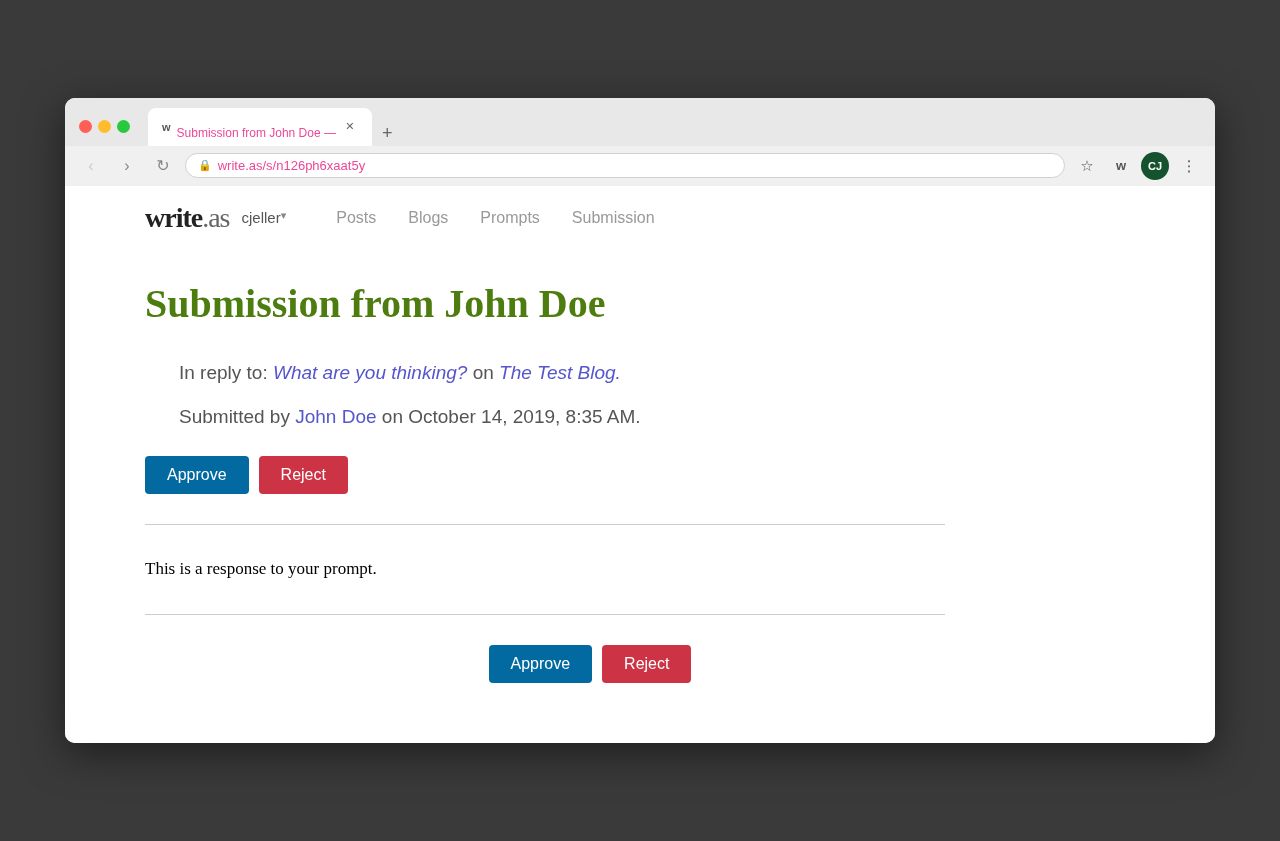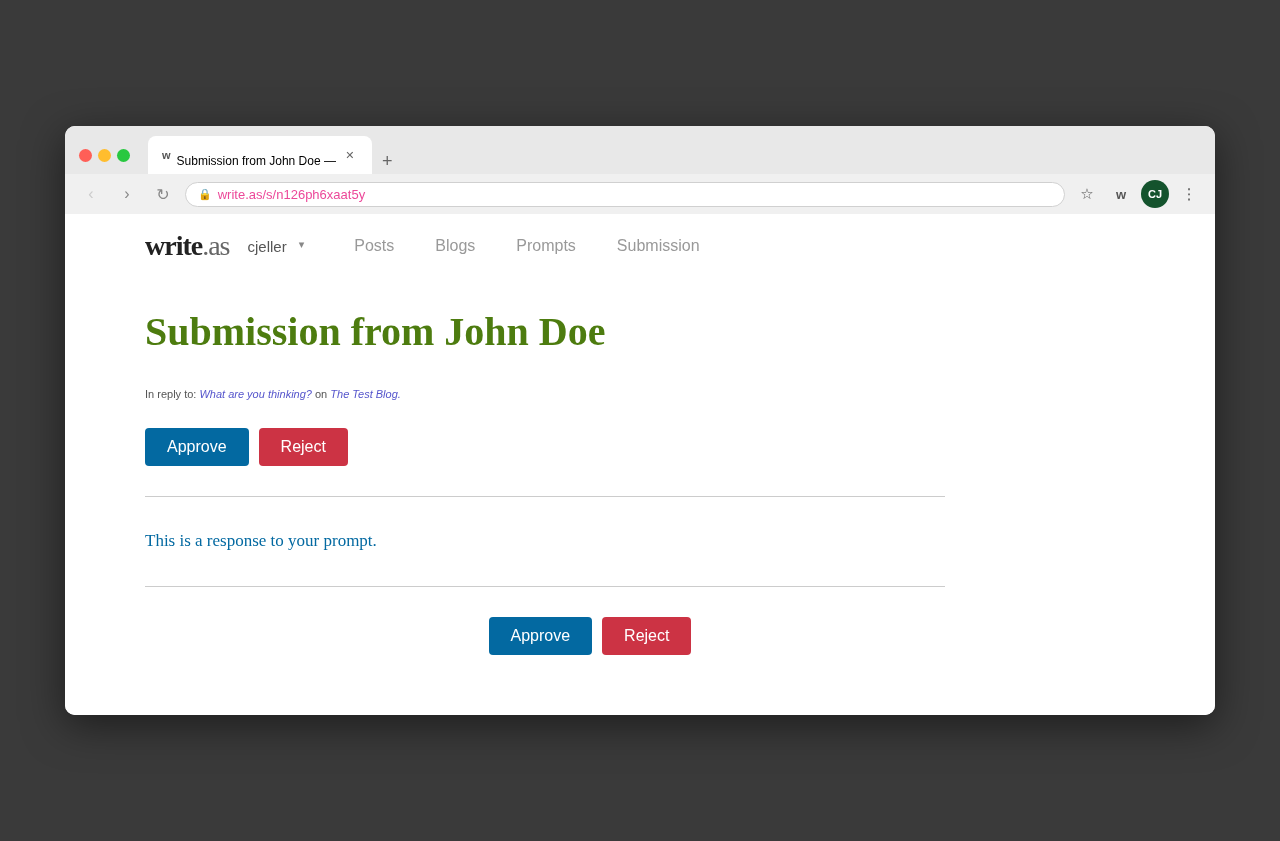--- a/index.html
+++ b/index.html
@@ -74,21 +74,21 @@
       font-weight: bold;
       color: #555;
     }
 
     .tab-title {
       flex: 1;
       overflow: hidden;
       text-overflow: ellipsis;
       white-space: nowrap;
       font-size: 12px;
-      color: #000000;
+      color: #ec4899;
       margin-top: 12px;
     }
 
     .tab-close {
       width: 16px;
       height: 16px;
       display: flex;
       align-items: center;
       justify-content: center;
       border-radius: 50%;
@@ -202,46 +202,46 @@
       align-items: center;
       gap: 0;
       border-bottom: none;
     }
 
     .site-logo {
       font-size: 28px;
       font-weight: 900;
       color: #222;
       letter-spacing: -1px;
-      margin-right: 18px;
+      margin-right: 12px;
       font-family: Georgia, serif;
     }
 
     .site-logo .logo-normal { font-weight: 900; }
     .site-logo .logo-light { font-weight: 300; color: #666; }
 
     .user-menu {
       display: flex;
       align-items: flex-start;
-      gap: 12px;
+      gap: 0;
       color: #555;
       font-size: 15px;
       cursor: pointer;
       margin-right: 30px;
     }
 
     .user-menu-arrow {
       font-size: 11px;
       color: #888;
     }
 
     .nav-links {
       display: flex;
       align-items: center;
-      gap: 41px;
+      gap: 32px;
       margin-left: 20px;
     }
 
     .nav-link {
       color: #999;
       text-decoration: none;
       font-size: 16px;
     }
 
     
@@ -253,24 +253,25 @@
     .page-title {
       font-size: 40px;
       font-weight: 700;
       color: #4d7c0f;
       margin-bottom: 30px;
       font-family: Georgia, 'Times New Roman', serif;
       line-height: 1.2;
     }
 
     .meta-line {
-      font-size: 11px;
+      font-size: 19px;
       color: #555;
       margin-bottom: 14px;
       line-height: 1.6;
+      margin-left: 34px;
     }
 
     .meta-link {
       color: #5555cc;
       text-decoration: none;
       font-style: italic;
     }
 
     .action-buttons {
       display: flex;
@@ -301,21 +302,21 @@
 
     .divider {
       border: none;
       border-top: 1px solid #ccc;
       margin: 10px 0 30px 0;
       width: 800px;
     }
 
     .response-text {
       font-size: 17px;
-      color: #0369a1;
+      color: #000000;
       line-height: 1.7;
       margin-bottom: 30px;
       font-family: Georgia, 'Times New Roman', serif;
     }
 
     .bottom-actions {
       display: flex;
       justify-content: center;
       gap: 10px;
       margin-top: 10px;
@@ -381,20 +382,25 @@
     <div class="main-content">
       <h1 class="page-title">Submission from John Doe</h1>
 
       <p class="meta-line">
         <span>In reply to:</span>
         <a href="#" class="meta-link">What are you thinking?</a>
         <span> on </span>
         <a href="#" class="meta-link">The Test Blog.</a>
       </p>
 
+      <p class="meta-line">
+        <span>Submitted by</span>
+        <a href="#" class="meta-link" style="font-style:normal;">John Doe</a>
+        <span>on October 14, 2019, 8:35 AM.</span>
+      </p>
 
       <div class="action-buttons">
         <button class="btn-approve">Approve</button>
         <button class="btn-reject">Reject</button>
       </div>
 
       <hr class="divider">
 
       <p class="response-text">This is a response to your prompt.</p>
 

